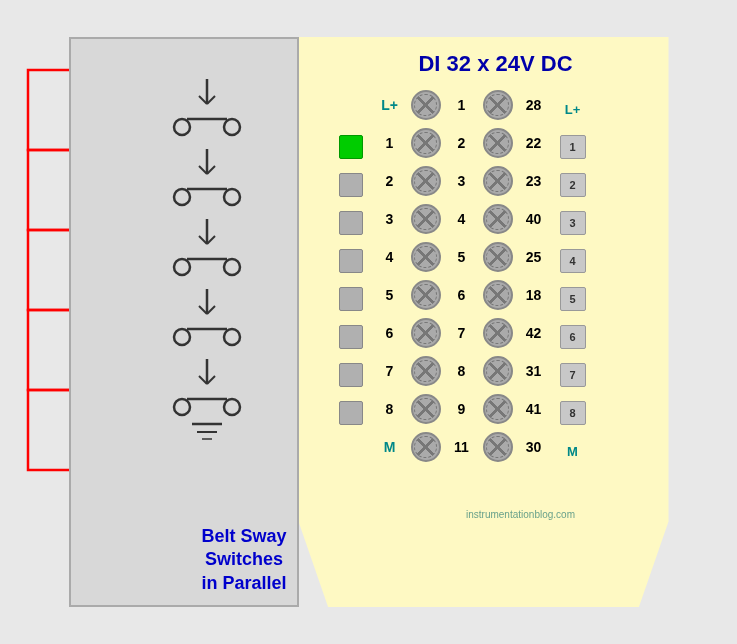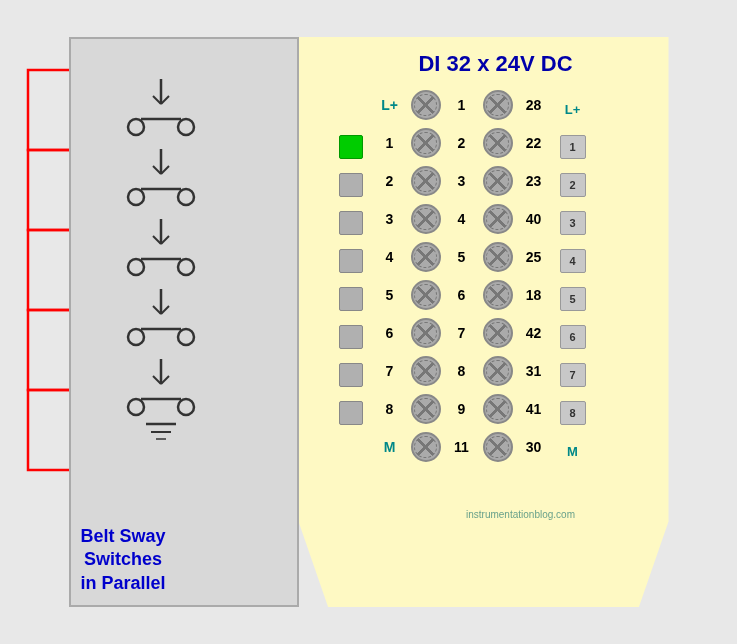--- a/index.html
+++ b/index.html
@@ -25,21 +25,21 @@
 
     
     .left-panel {
       width: 230px;
       height: 570px;
       background: #d8d8d8;
       border: 2px solid #aaa;
       position: relative;
       display: flex;
       flex-direction: column;
-      align-items: flex-start;
+      align-items: flex-end;
       justify-content: flex-start;
       padding-top: 10px;
       margin-right: 0;
       flex-shrink: 0;
     }
 
     .switch-diagram {
       width: 180px;
       flex: 1;
       display: flex;

